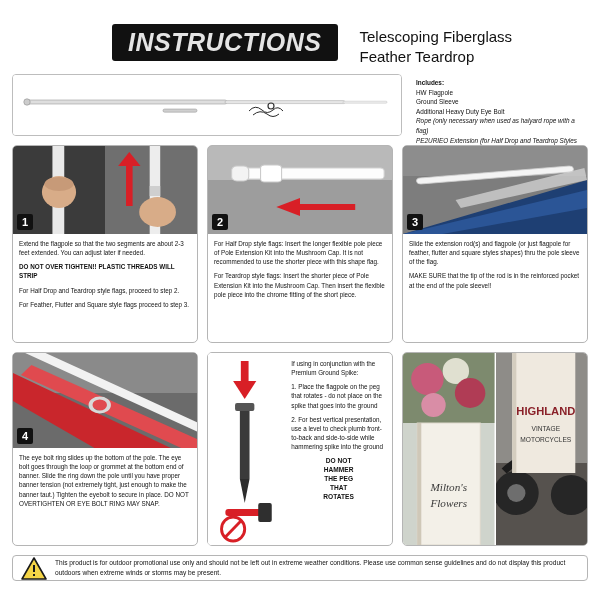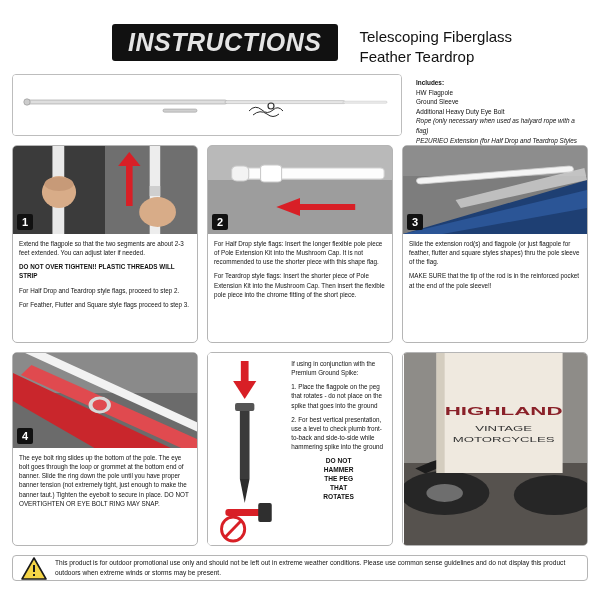--- a/index.html
+++ b/index.html
@@ -325,20 +325,35 @@
             <span>THE PEG</span><br>
             <span>THAT</span><br>
             <span>ROTATES</span>
           </p>
         </div>
       </div>
     </div>
 
     <div class="col">
       <div class="card" style="flex-direction:row;overflow:hidden;">
+        <div style="flex:1;position:relative;overflow:hidden;">
+          <svg viewBox="0 0 90 192" preserveAspectRatio="none" style="width:100%;height:100%;display:block">
+            <rect x="0" y="0" width="90" height="192" fill="#cfd4cc"></rect>
+            <rect x="0" y="0" width="90" height="70" fill="#7d8a6e"></rect>
+            <circle cx="24" cy="26" r="16" fill="#c85a7a"></circle>
+            <circle cx="52" cy="18" r="13" fill="#e0e0d0"></circle>
+            <circle cx="66" cy="40" r="15" fill="#b03c55"></circle>
+            <circle cx="30" cy="52" r="12" fill="#d98da6"></circle>
+            <rect x="14" y="70" width="62" height="122" fill="#f3f0e8"></rect>
+            <rect x="14" y="70" width="62" height="122" fill="none" stroke="#ddd8cc" stroke-width="1"></rect>
+            <rect x="14" y="70" width="4" height="122" fill="#cfc8b8"></rect>
+            <text x="45" y="138" font-family="Liberation Serif, serif" font-size="11" font-style="italic" text-anchor="middle" fill="#3a3a3a">Milton's</text>
+            <text x="45" y="154" font-family="Liberation Serif, serif" font-size="11" font-style="italic" text-anchor="middle" fill="#3a3a3a">Flowers</text>
+          </svg>
+        </div>
         <div style="flex:1;position:relative;overflow:hidden;border-left:1px solid #fff;">
           <svg viewBox="0 0 90 192" preserveAspectRatio="none" style="width:100%;height:100%;display:block">
             <rect x="0" y="0" width="90" height="192" fill="#8e8c88"></rect>
             <rect x="0" y="110" width="90" height="82" fill="#56524e"></rect>
             <circle cx="20" cy="140" r="22" fill="#262626"></circle>
             <circle cx="20" cy="140" r="9" fill="#6e6e6e"></circle>
             <circle cx="74" cy="142" r="20" fill="#262626"></circle>
             <path d="M8 118 q26 -26 56 -4" stroke="#1c1c1c" stroke-width="7" fill="none"></path>
             <rect x="16" y="0" width="62" height="120" fill="#efe9df"></rect>
             <rect x="16" y="0" width="4" height="120" fill="#d4cdbf"></rect>

